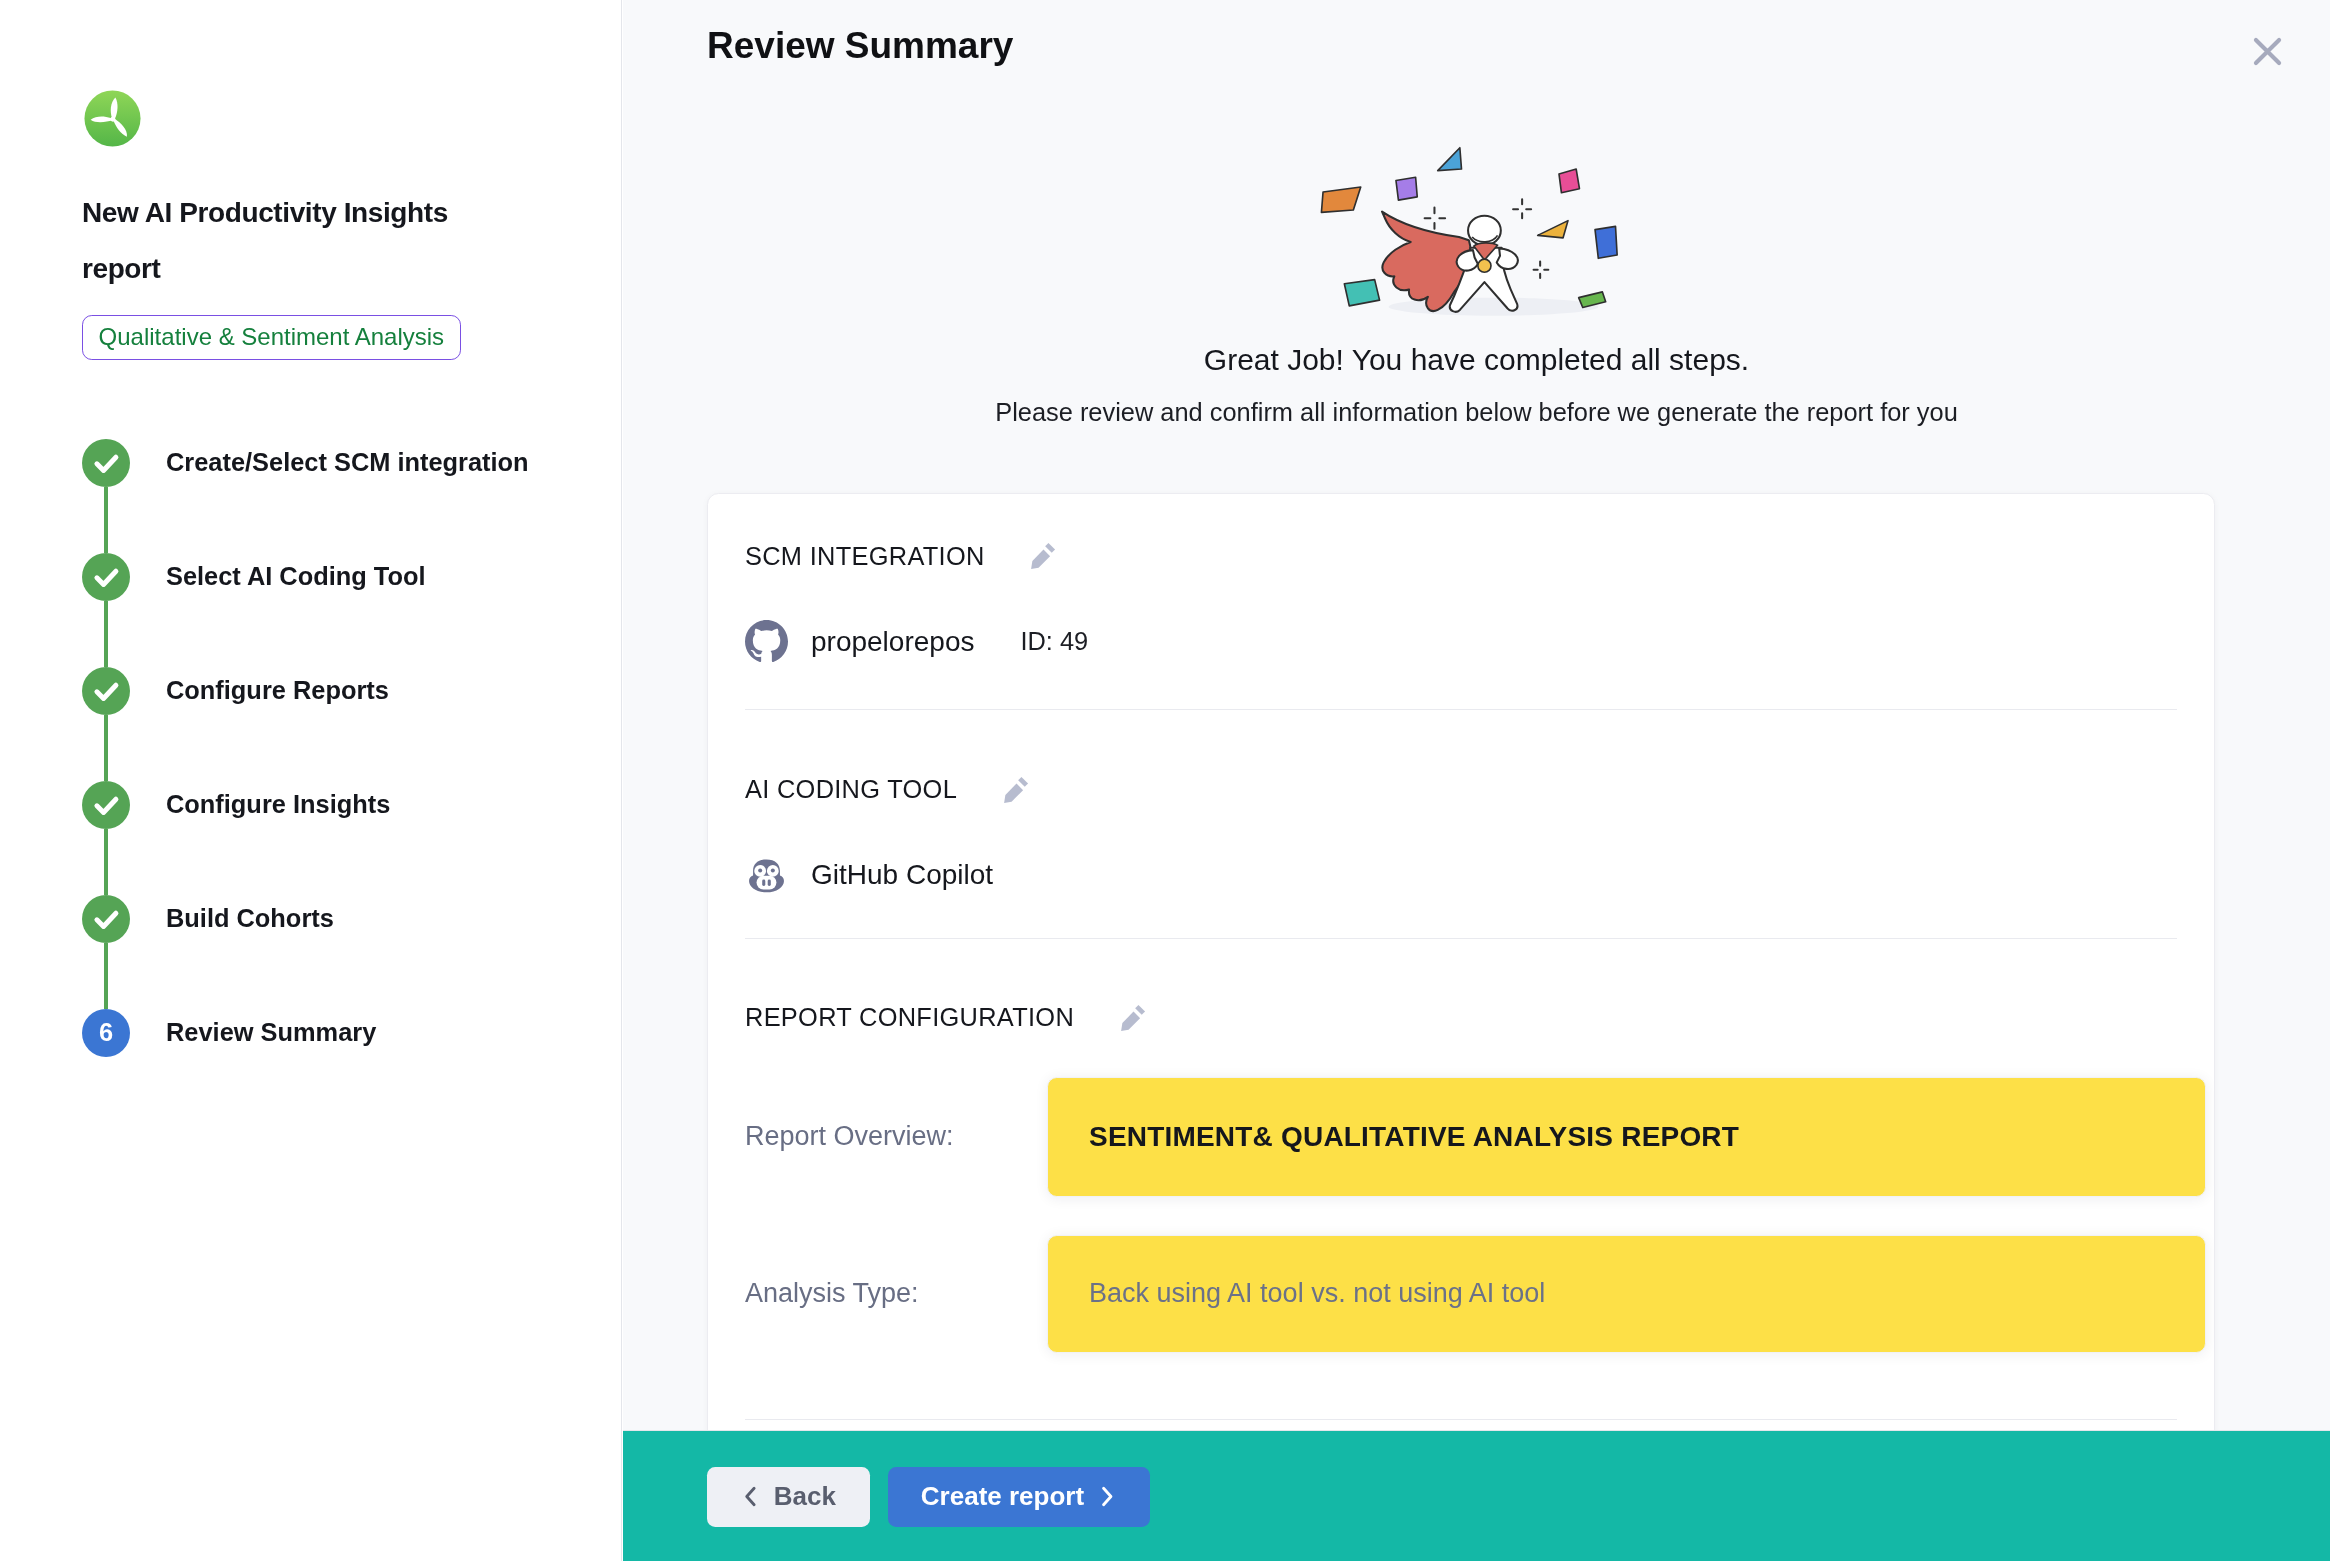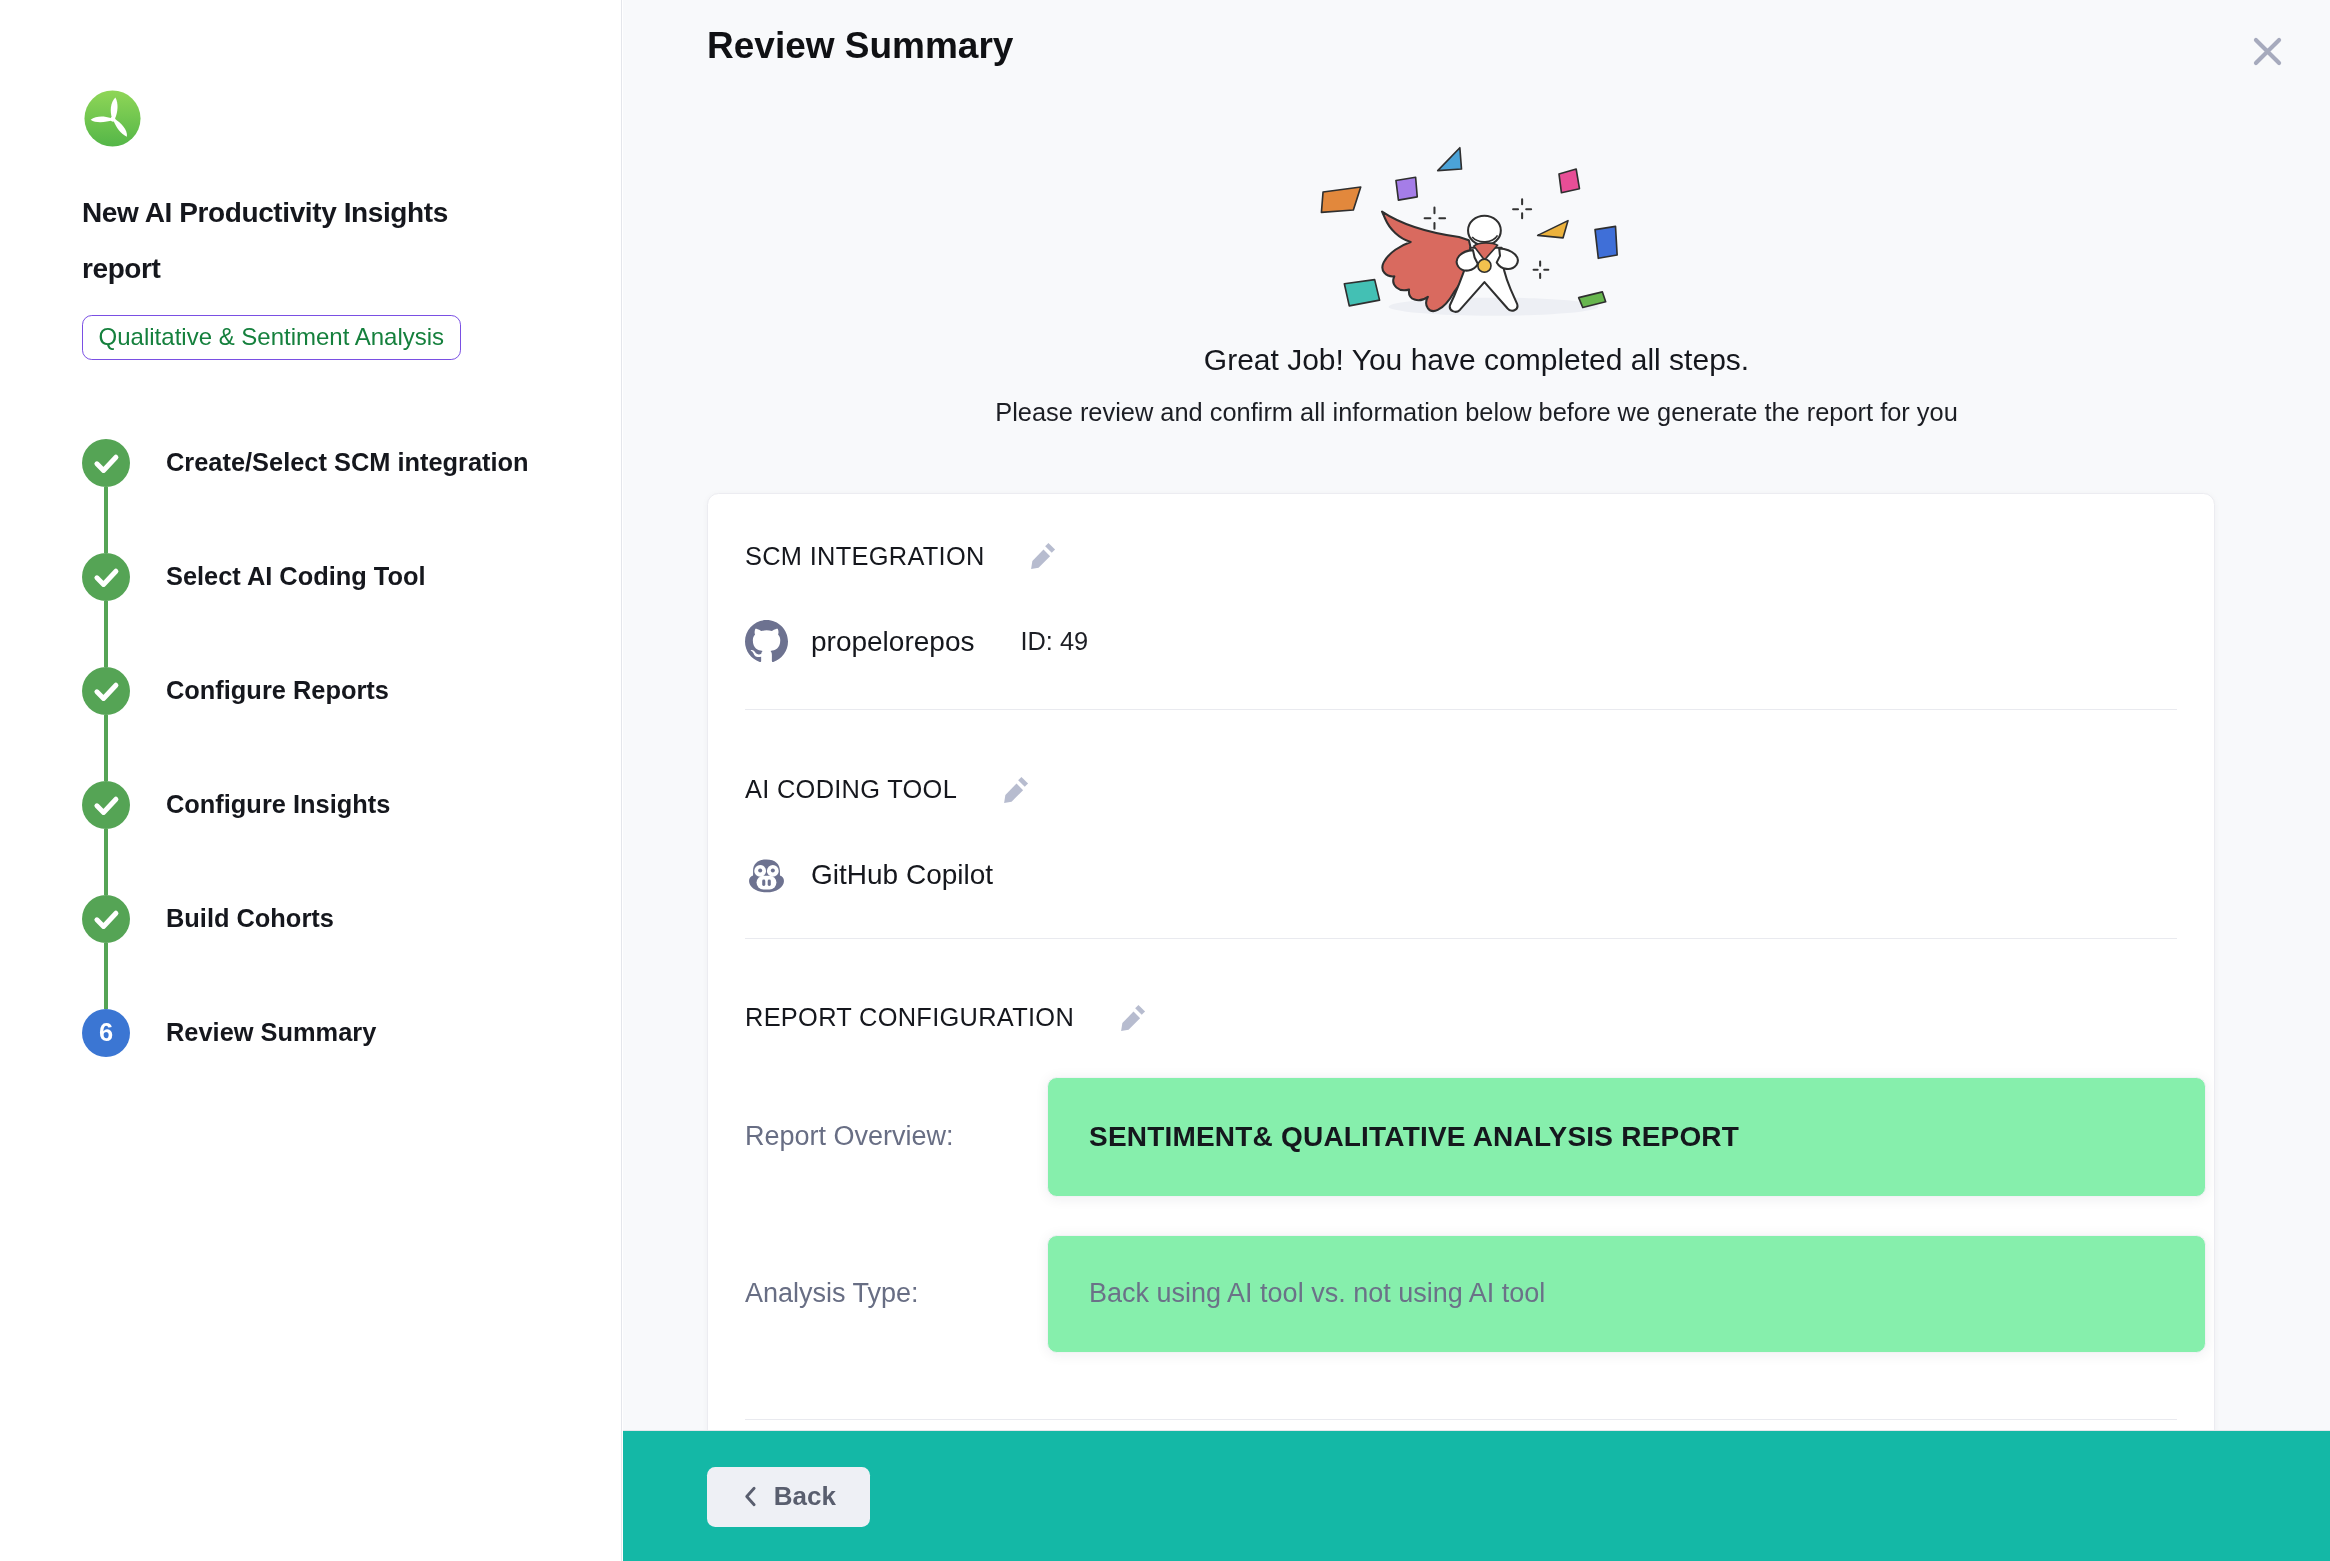--- a/index.html
+++ b/index.html
@@ -47,21 +47,21 @@
   .int-row { display:flex; align-items:center; padding:0 37px; margin-top:46px; }
   .int-icon { width:43px; height:43px; flex:0 0 43px; }
   .int-name { margin-left:23px; font-size:28px; font-weight:400; color:#15171d; }
   .int-id { margin-left:46px; font-size:25.4px; color:#1c1e24; }
   .divider { border:none; height:0.8px; background:#e9eaef; margin:46px 37px 0 37px; }
   .divider.d2 { margin-top:41px; } .divider.d3 { margin-top:66px; }
   .config-row { display:flex; align-items:center; padding:0 8.2px 0 37px; }
   .config-row.first { margin-top:41px; height:120px; }
   .config-row.second { margin-top:38px; height:118px; }
   .config-label { width:302px; flex:0 0 302px; font-size:27px; color:#686e84; }
-  .value-box { flex:1; height:100%; background:#86efac; border:0.8px solid #f1f2f5; border-radius:9.8px;
+  .value-box { flex:1; height:100%; background:#fde047; border:0.8px solid #f1f2f5; border-radius:9.8px;
     box-shadow:0 1.6px 13px rgba(30,35,60,0.07); display:flex; align-items:center; padding:0 41px; }
   .value-strong { font-size:28px; font-weight:700; color:#15171d; letter-spacing:0.2px; }
   .value-plain { font-size:27px; font-weight:400; color:#6b7188; }
 
   
   .footer { position:absolute; left:0; right:0; bottom:0; height:132px; background:#14b8a6;
     border-top:0.8px solid #e4e6eb; display:flex; align-items:center; padding-left:84px; gap:18px; }
   .btn { display:flex; align-items:center; justify-content:center; gap:13px; height:60px;
     border:none; border-radius:8.2px; font-family:"Liberation Sans", sans-serif;
     font-size:26px; font-weight:700; cursor:pointer; }
@@ -259,16 +259,22 @@
       <hr class="divider d3">
     </section>
 
     <footer class="footer">
       <button class="btn back">
         <svg viewBox="0 0 24 28" width="19.7" height="23">
             <path d="M16 4 L7 14 L16 24" fill="none" stroke="#595e6e" stroke-width="3.5" stroke-linecap="round" stroke-linejoin="round"></path>
           </svg>
         <span>Back</span>
       </button>
+      <button class="btn primary">
+        <span>Create report</span>
+        <svg viewBox="0 0 24 28" width="19.7" height="23">
+            <path d="M8 4 L17 14 L8 24" fill="none" stroke="#ffffff" stroke-width="3.5" stroke-linecap="round" stroke-linejoin="round"></path>
+          </svg>
+      </button>
     </footer>
   </main>
 </div>
 
 
 </body></html>

